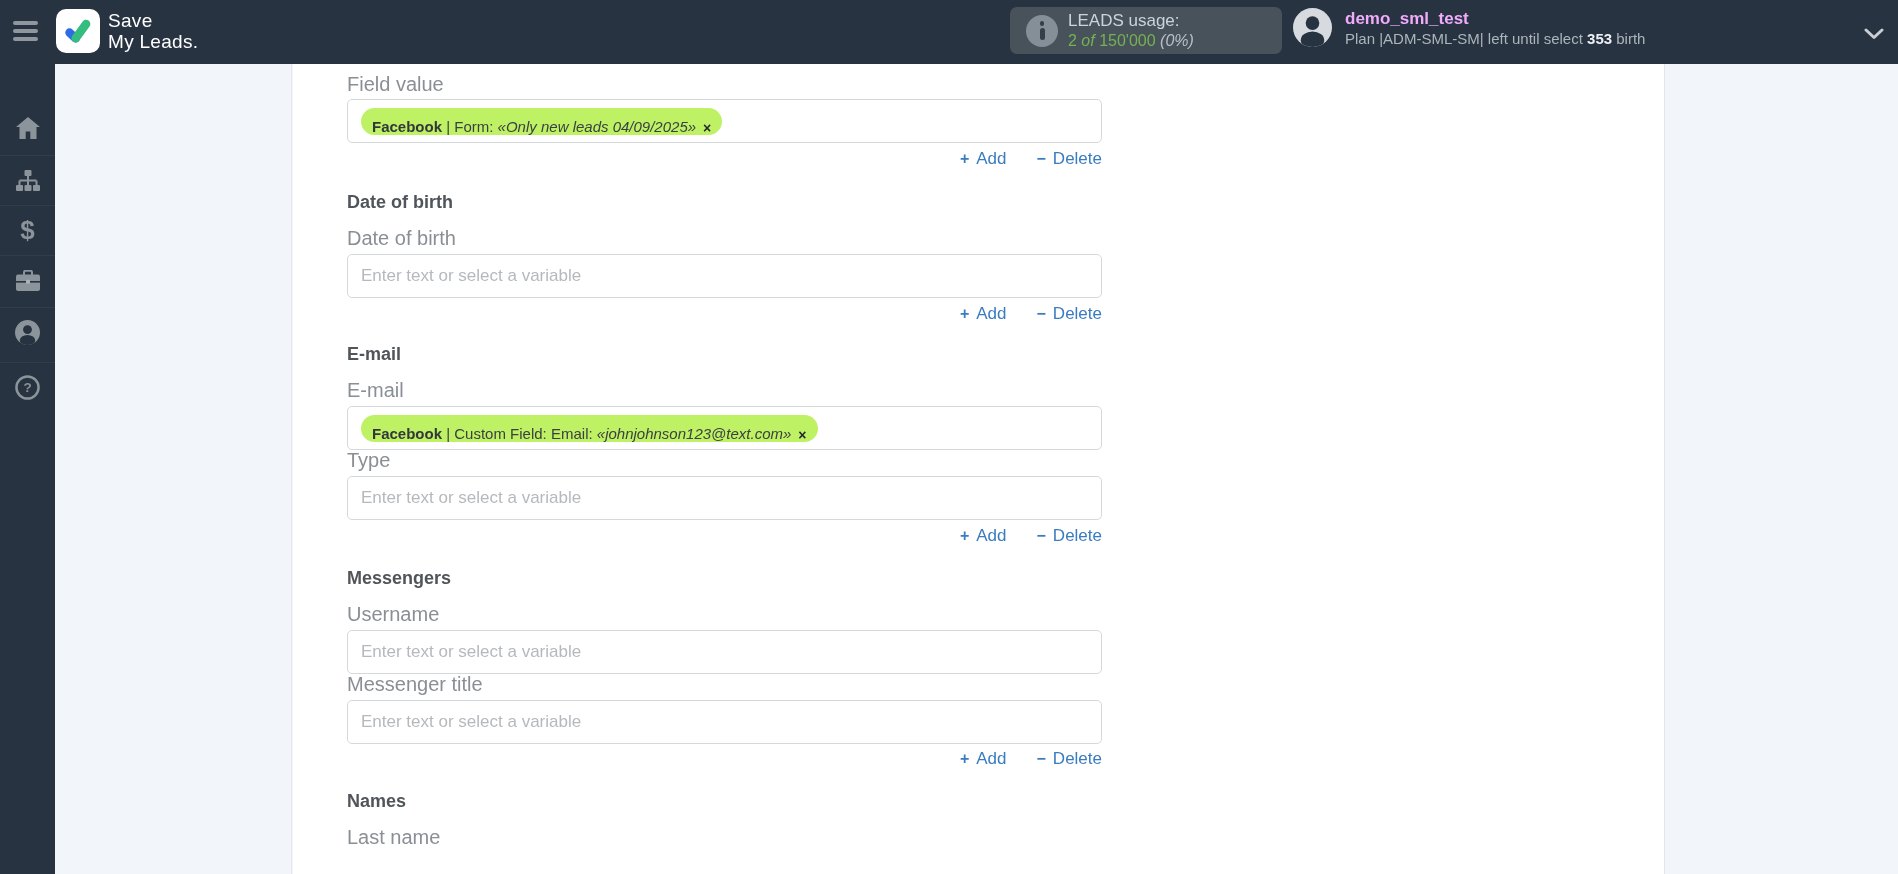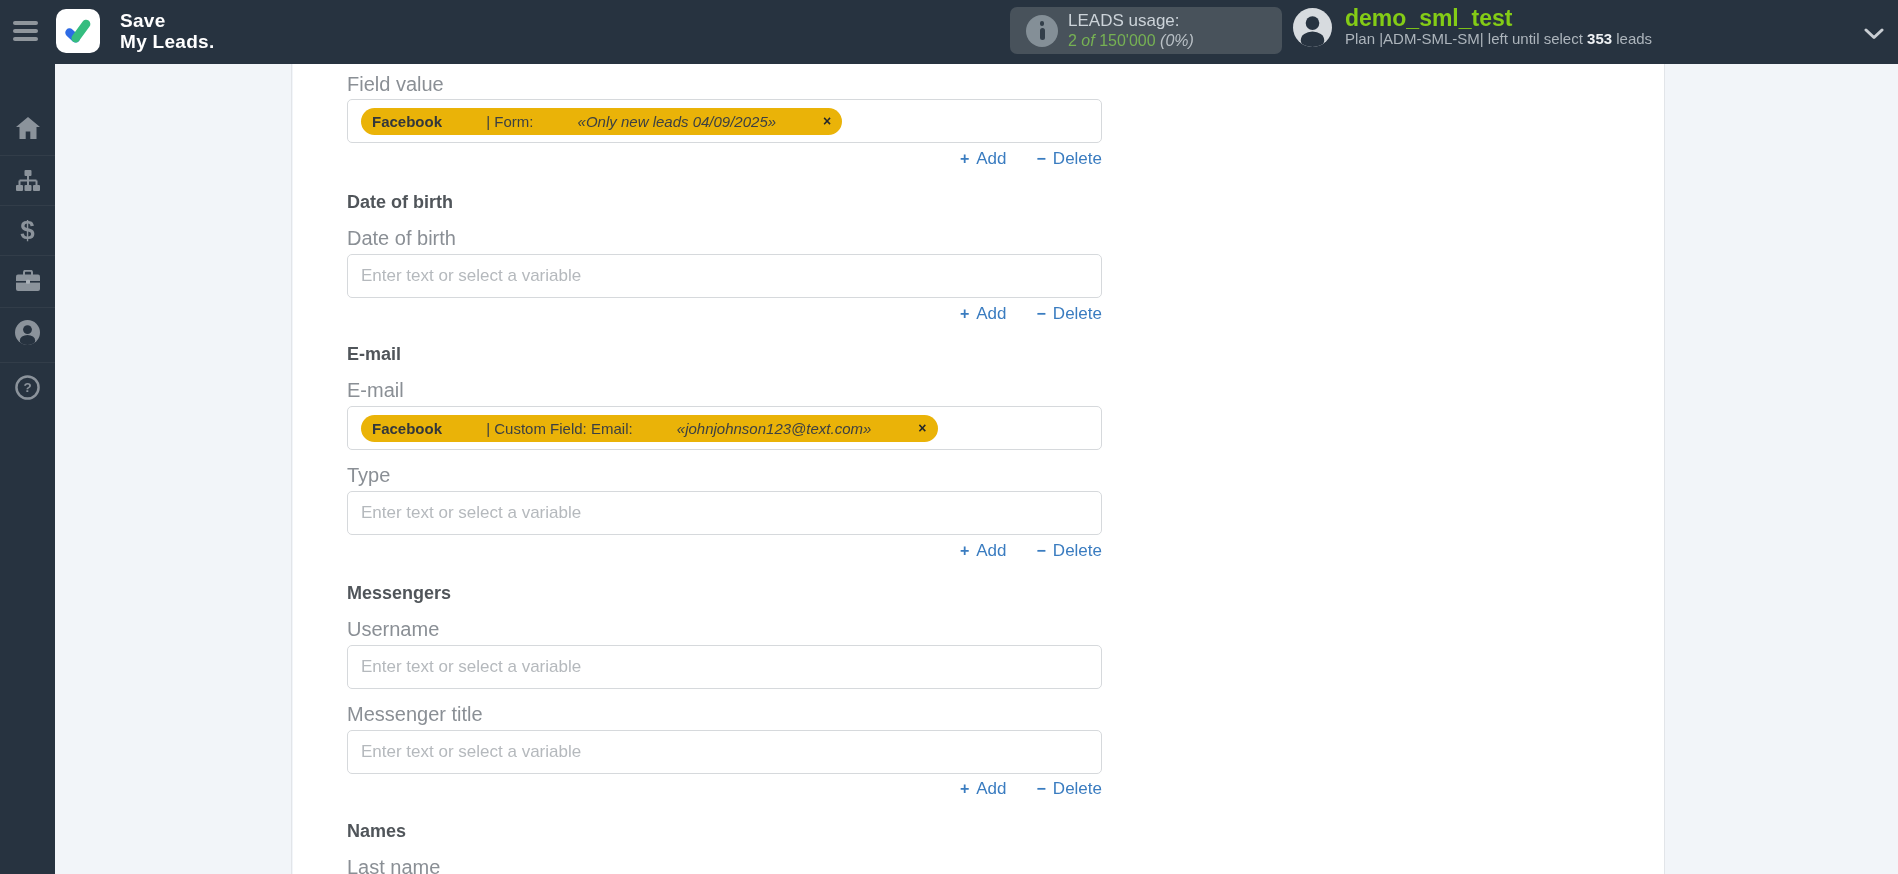--- a/index.html
+++ b/index.html
@@ -4,36 +4,36 @@
 <style>
   * { margin: 0; padding: 0; box-sizing: border-box; }
   html, body { width: 1898px; height: 874px; overflow: hidden; }
   body { font-family: "Liberation Sans", "DejaVu Sans", sans-serif; background: #f2f5f9; position: relative; }
 
   
   .topbar { position: absolute; left: 0; top: 0; width: 1898px; height: 64px; background: #273340; z-index: 5; }
   .hamburger { position: absolute; left: 13px; top: 21px; width: 25px; height: 21px; cursor: pointer; }
   .hamburger span { display: block; height: 3.5px; background: #8f969c; border-radius: 2px; margin-bottom: 4.5px; }
   .logo-box { position: absolute; left: 56px; top: 9px; width: 44px; height: 44px; background: #ffffff; border-radius: 10px; display: flex; align-items: center; justify-content: center; }
-  .brand { position: absolute; left: 108px; top: 10px; color: #ffffff; font-weight: 700; font-size: 19px; line-height: 21px; letter-spacing: 0.3px; margin-left: 12px; }
+  .brand { position: absolute; left: 108px; top: 10px; color: #ffffff; font-weight: 400; font-size: 19px; line-height: 21px; letter-spacing: 0.3px; }
 
   .usage-badge { position: absolute; left: 1010px; top: 7px; width: 272px; height: 47px; background: #48525b; border-radius: 7px; display: flex; align-items: center; padding-left: 16px; }
   .info-circle { width: 32px; height: 32px; border-radius: 50%; background: #848f97; position: relative; flex: 0 0 auto; }
   .info-circle .dot { position: absolute; left: 13.7px; top: 6.5px; width: 4.6px; height: 4.6px; border-radius: 50%; background: #333f4a; }
   .info-circle .stem { position: absolute; left: 13.5px; top: 13px; width: 5px; height: 12px; border-radius: 2.5px; background: #333f4a; }
   .usage-text { margin-left: 10px; }
   .usage-title { color: #ccd3d9; font-size: 17px; line-height: 21px; }
   .usage-line2 { font-size: 16px; line-height: 20px; color: #76b153; }
   .usage-line2 .of { font-style: italic; }
   .usage-line2 .pct { font-style: italic; color: #b9c0c6; }
 
   .account { position: absolute; left: 1293px; top: 8px; display: flex; }
   .avatar { width: 39px; height: 39px; flex: 0 0 auto; }
   .acct-text { margin-left: 13px; }
-  .acct-name { color: #84cc16; font-weight: 700; font-size: 23px; line-height: 21px; }
+  .acct-name { color: #f0abfc; font-weight: 700; font-size: 17px; line-height: 21px; }
   .acct-plan { color: #adb5bc; font-size: 15px; line-height: 19px; }
   .acct-plan b { color: #eef1f4; font-weight: 700; }
   .chevron { position: absolute; left: 1864px; top: 26px; cursor: pointer; }
 
   
   .sidebar { position: absolute; left: 0; top: 64px; width: 55px; height: 810px; background: #273340; z-index: 4; }
   .side-item { position: absolute; left: 0; width: 55px; height: 50px; display: flex; align-items: center; justify-content: center; cursor: pointer; border-top: 1px solid rgba(255,255,255,0.05); }
   .side-item:first-child { border-top: none; }
   .dollar-glyph { color: #8b939b; font-size: 26px; font-weight: 700; }
 
@@ -42,32 +42,32 @@
   .panel-main { position: absolute; left: 293px; top: 64px; width: 1372px; height: 810px; background: #ffffff; border-right: 1px solid #e2e5e9; }
   .panel-right { position: absolute; left: 1666px; top: 64px; width: 232px; height: 810px; background: #f2f5f9; }
 
   
   .form { position: absolute; left: 347px; top: 64px; width: 755px; }
   .field-label { margin-top: 10px; font-size: 20px; line-height: 20px; color: #8a8f95; }
   .section-heading { font-size: 18px; line-height: 21px; font-weight: 700; color: #50555a; }
   .text-input { margin-top: 5px; width: 755px; height: 44px; border: 1px solid #d6d9dc; border-radius: 5px; background: #ffffff; display: flex; align-items: center; padding-left: 13px; font-size: 17px; color: #3c4043; }
   input.text-input { outline: none; }
   input.text-input::placeholder { color: #b5b9bd; opacity: 1; }
-  .chip { display: inline-flex; align-items: center; background: #eab308; border-radius: 14px; height: 27px; padding: 0 11px; font-size: 15px; color: #3c4043; white-space: pre; cursor: default; gap: 40px; }
+  .chip { display: inline-flex; align-items: flex-end; background: #bef264; border-radius: 14px; height: 27px; padding: 0 11px; font-size: 15px; color: #3c4043; white-space: pre; cursor: default; }
   .chip b { font-weight: 700; color: #33373b; }
   .chip i { }
   .chip-x { margin-left: 7px; font-weight: 700; font-size: 14px; color: #25282b; cursor: pointer; line-height: 1; }
   .actions { margin-top: 6px; height: 20px; display: flex; justify-content: flex-end; align-items: center; font-size: 17px; color: #3a7cc0; }
   .action { cursor: pointer; display: inline-flex; align-items: center; }
   .action .sym { font-weight: 700; font-size: 16px; margin-right: 7px; }
   .action.del { margin-left: 30px; }
 
   .mt-sec { margin-top: 23px; }
   .mt-lbl { margin-top: 15px; }
-  .mt-lbl2 { margin-top: 15px; }
+  .mt-lbl2 { margin-top: 0; }
   .mt-in { margin-top: 6px; }
 </style>
 </head>
 <body>
 
 <div class="topbar">
   <div class="hamburger">
       <span></span>
       <span></span>
       <span></span>
@@ -111,21 +111,21 @@
       <g clip-path="url(#avc)">
         <circle cx="20" cy="15.5" r="7" fill="#273340"></circle>
         <ellipse cx="20" cy="33" rx="12" ry="9" fill="#273340"></ellipse>
       </g>
     </svg>
     <div class="acct-text">
       <div class="acct-name">demo_sml_test</div>
       <div class="acct-plan">
         <span>Plan |ADM-SML-SM| left until select</span>
         <b>353</b>
-        <span>leads</span>
+        <span>birth</span>
       </div>
     </div>
   </div>
 
   <div class="chevron">
     <svg width="20" height="12" viewBox="0 0 20 12">
       <path d="M2 2 L10 9.5 L18 2" fill="none" stroke="#c9ced3" stroke-width="3" stroke-linecap="round" stroke-linejoin="round"></path>
     </svg>
   </div>
 </div>

